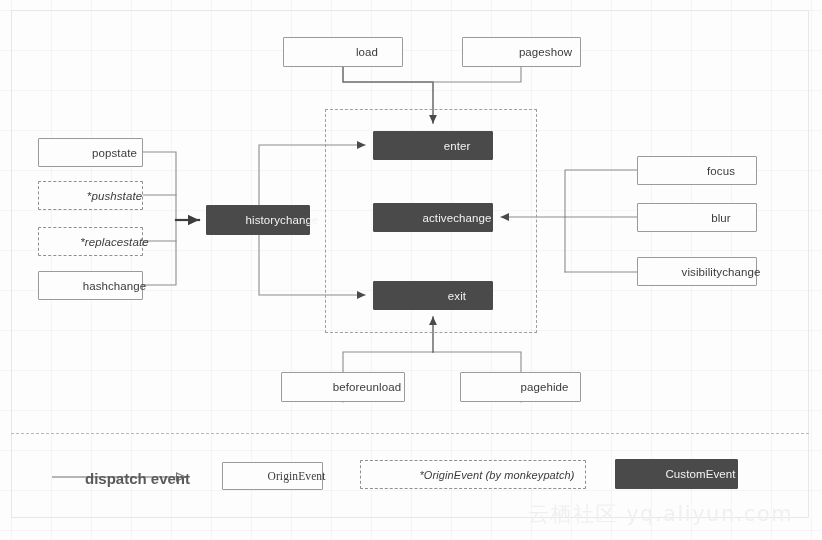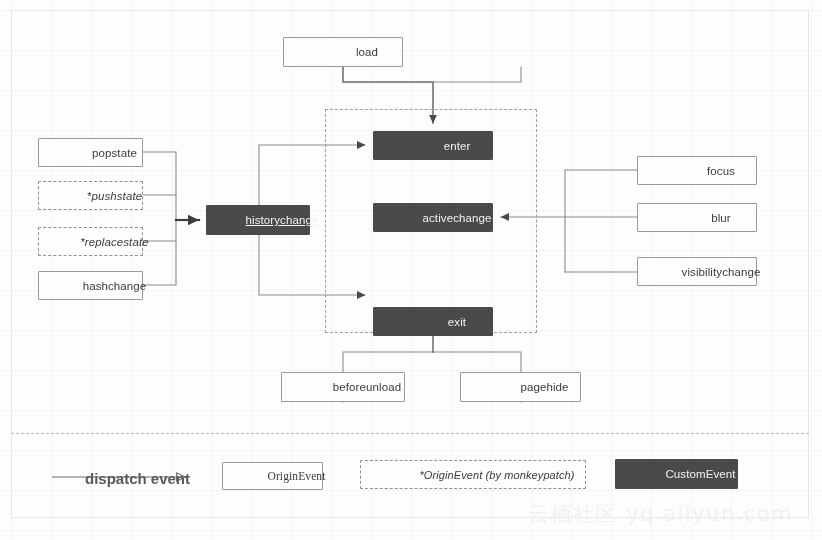--- a/index.html
+++ b/index.html
@@ -125,37 +125,38 @@
     </g>
 
     <g>
       <path d="M52,477 L186,477" stroke="#6f6f6f" stroke-width="1.2" fill="none" marker-end="url(#hollowArrow)"></path>
     </g>
   </svg>
 
   <div class="group-box" style="left:325px;top:109px;width:212px;height:224px;"></div>
 
   <div class="node" style="left:283px;top:37px;width:120px;height:30px;">load</div>
+  <div class="node" style="left:462px;top:37px;width:119px;height:30px;">pageshow</div>
 
   <div class="node" style="left:38px;top:138px;width:105px;height:29px;text-align:right;">popstate</div>
   <div class="node dashed" style="left:38px;top:181px;width:105px;height:29px;">*pushstate</div>
   <div class="node dashed" style="left:38px;top:227px;width:105px;height:29px;">*replacestate</div>
   <div class="node" style="left:38px;top:271px;width:105px;height:29px;">hashchange</div>
 
   <div class="node" style="left:637px;top:156px;width:120px;height:29px;">focus</div>
   <div class="node" style="left:637px;top:203px;width:120px;height:29px;">blur</div>
   <div class="node" style="left:637px;top:257px;width:120px;height:29px;">visibilitychange</div>
 
   <div class="node" style="left:281px;top:372px;width:124px;height:30px;">beforeunload</div>
   <div class="node" style="left:460px;top:372px;width:121px;height:30px;">pagehide</div>
 
-  <div class="node dark" style="left:206px;top:205px;width:104px;height:30px;text-decoration:underline;">historychange</div>
+  <div class="node dark" style="left:206px;top:205px;width:104px;height:30px;">historychange</div>
   <div class="node dark" style="left:373px;top:131px;width:120px;height:29px;">enter</div>
   <div class="node dark" style="left:373px;top:203px;width:120px;height:29px;">activechange</div>
-  <div class="node dark" style="left:373px;top:281px;width:120px;height:29px;margin-top:26px;">exit</div>
+  <div class="node dark" style="left:373px;top:281px;width:120px;height:29px;">exit</div>
 
   <div class="legend-sep"></div>
 
   <div class="legend-label" style="left:85px;top:470px;">dispatch event</div>
 
   <div class="node" style="left:222px;top:462px;width:101px;height:28px;font-family:Liberation Serif, serif;">OriginEvent</div>
 
   <div class="node dashed" style="left:360px;top:460px;width:226px;height:29px;font-size:11px;">*OriginEvent (by monkeypatch)</div>
 
   <div class="node dark" style="left:615px;top:459px;width:123px;height:30px;">CustomEvent</div>

